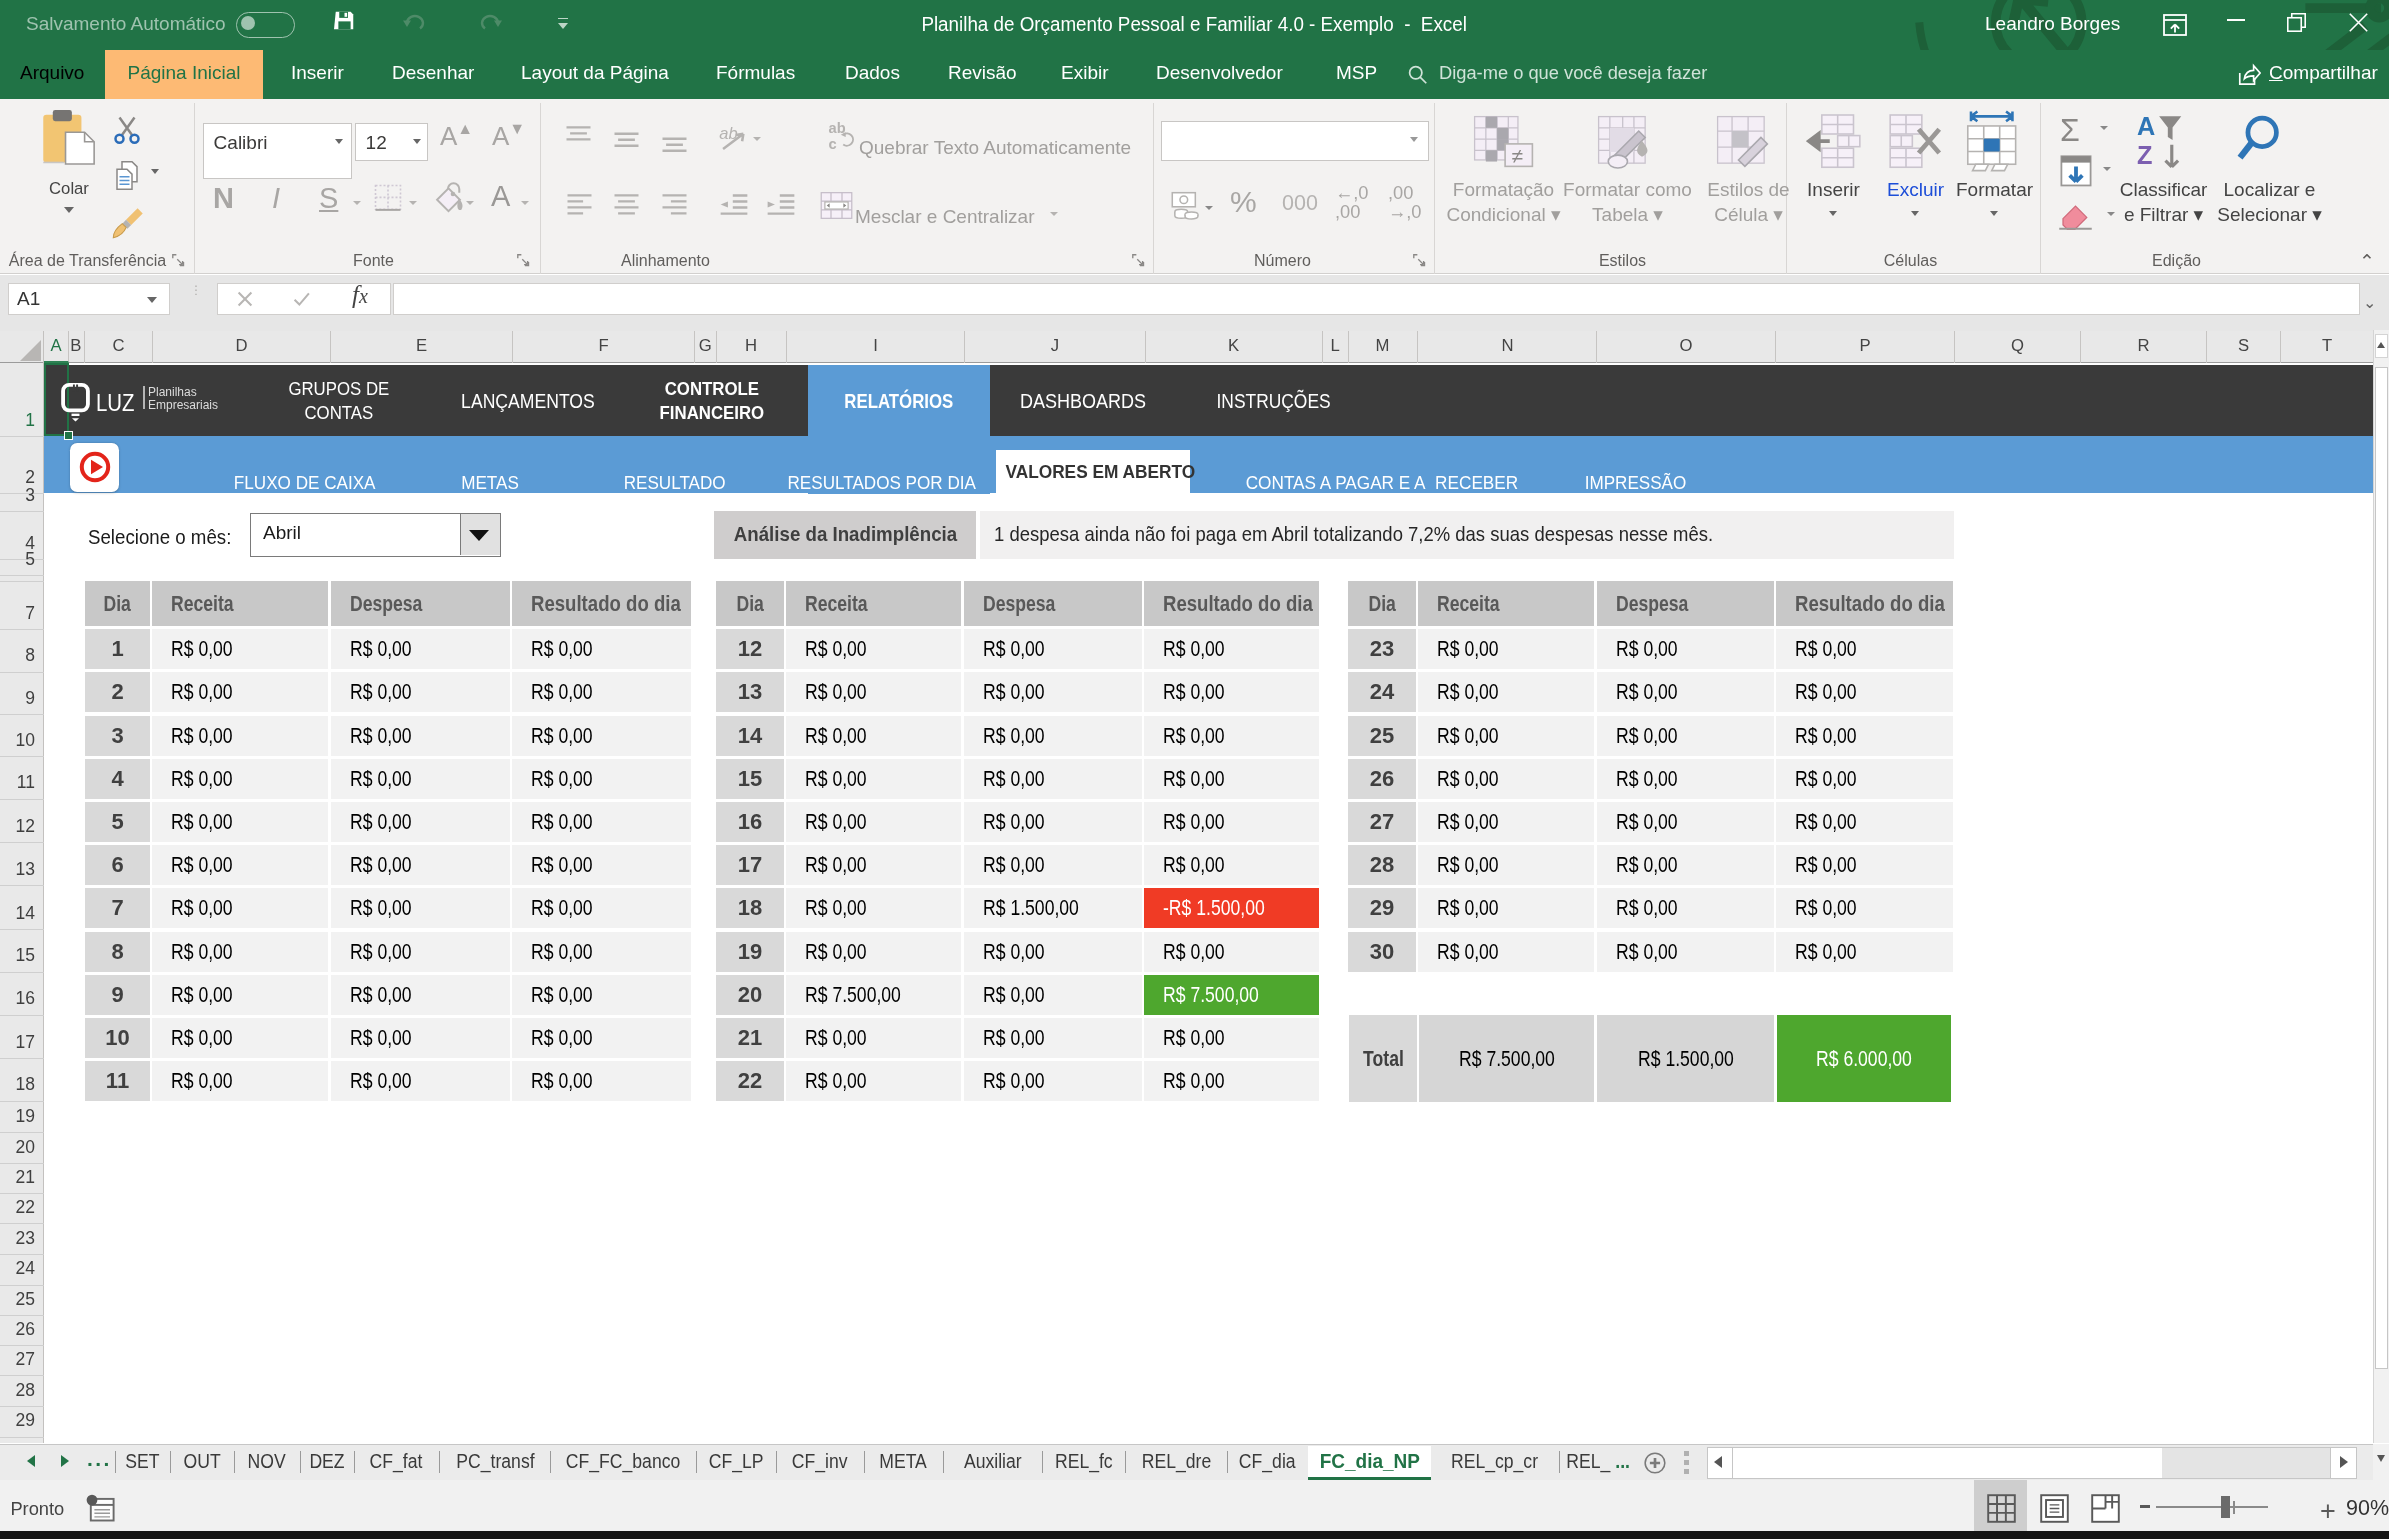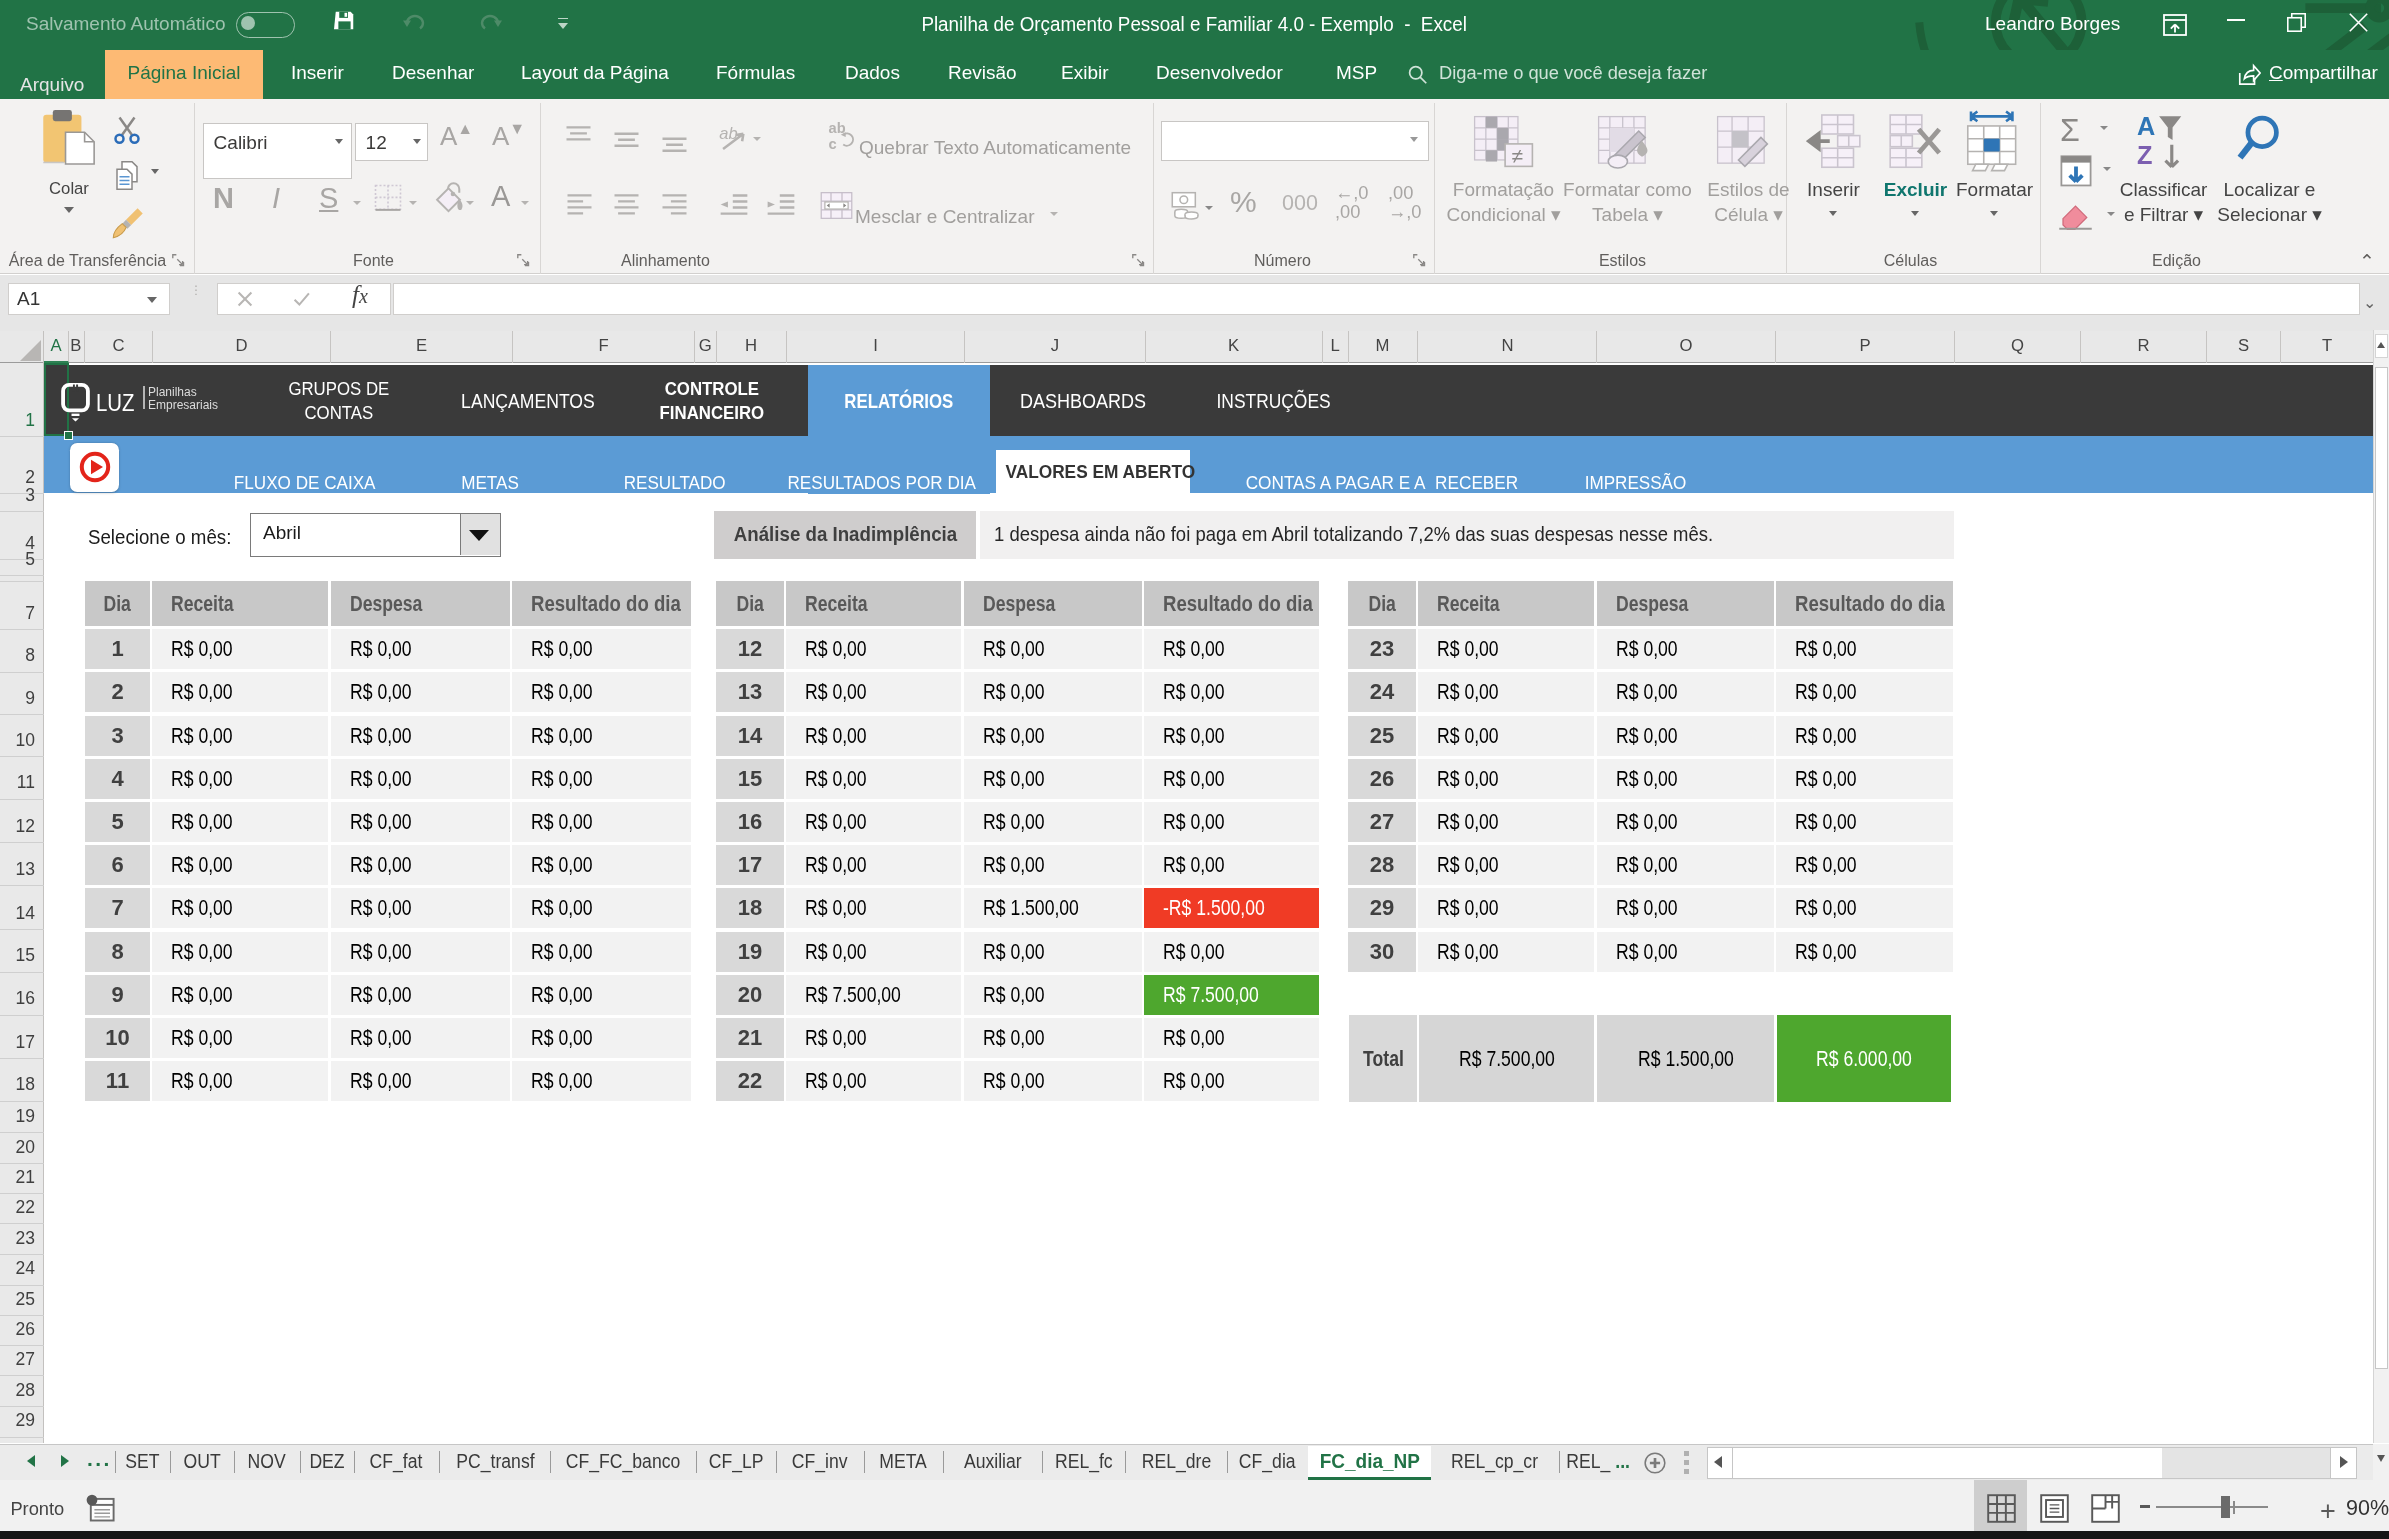--- a/index.html
+++ b/index.html
@@ -86,21 +86,21 @@
         <path d="M6 6 v-5 h17 v17 h-5"></path>
       </g>
     </svg>
   <svg class="abs" style="left:2349px;top:12.7px" width="19" height="19" viewBox="0 0 24 24">
       <g stroke="#fff" stroke-width="2">
         <path d="M1 1 L23 23 M23 1 L1 23"></path>
       </g>
     </svg>
 </div>
 <div class="abs" id="tabrow">
-  <div class="abs" style="left:20px;top:12px;width:64px;height:49px;line-height:46px;color:#e5e5e5;font-size:19px;">Arquivo</div>
+  <div class="abs" style="left:20px;top:0;width:64px;height:49px;line-height:46px;color:#000000;font-size:19px;">Arquivo</div>
   <div class="abs" style="left:105px;top:0;width:158px;height:49px;background:#fdba74;color:#217346;font-size:19px;text-align:center;line-height:46px;">Página Inicial</div>
   <div class="abs" style="left:291px;top:0;width:50px;line-height:46px;color:#fff;font-size:19px;">Inserir</div>
   <div class="abs" style="left:392px;top:0;width:79px;line-height:46px;color:#fff;font-size:19px;">Desenhar</div>
   <div class="abs" style="left:521px;top:0;width:151px;line-height:46px;color:#fff;font-size:19px;">Layout da Página</div>
   <div class="abs" style="left:716px;top:0;width:80px;line-height:46px;color:#fff;font-size:19px;">Fórmulas</div>
   <div class="abs" style="left:845px;top:0;width:56px;line-height:46px;color:#fff;font-size:19px;">Dados</div>
   <div class="abs" style="left:948px;top:0;width:72px;line-height:46px;color:#fff;font-size:19px;">Revisão</div>
   <div class="abs" style="left:1061px;top:0;width:56px;line-height:46px;color:#fff;font-size:19px;">Exibir</div>
   <div class="abs" style="left:1156px;top:0;width:131px;line-height:46px;color:#fff;font-size:19px;">Desenvolvedor</div>
   <div class="abs" style="left:1336px;top:0;width:40px;line-height:46px;color:#fff;font-size:19px;">MSP</div>
@@ -370,21 +370,21 @@
     <g fill="#f6f0f8" stroke="#cac4ce" stroke-width="1">
         <rect x="2" y="1" width="20" height="12"></rect>
         <path d="M12 1 v12 M2 7 h20"></path>
         <rect x="2" y="22" width="20" height="12"></rect>
         <path d="M12 22 v12 M2 28 h20"></path>
         <rect x="2" y="14" width="14" height="7"></rect>
         <path d="M9 14 v7"></path>
       </g>
     <path d="M20 10 L33 25 M33 10 L20 25" stroke="#9a9896" stroke-width="3" fill="none"></path>
   </svg>
-  <div class="abs" style="left:1836px;top:80px;width:159px;text-align:center;font-size:19px;color:#0f766e;font-weight:bold;">Excluir</div>
+  <div class="abs" style="left:1836px;top:80px;width:159px;text-align:center;font-size:19px;color:#1d4ed8;">Excluir</div>
   <div class="abs" style="left:1911px;top:112px;width:0;height:0;border-left:4.8px solid transparent;border-right:4.8px solid transparent;border-top:5.6px solid #666;"></div>
   <svg class="abs" style="left:1966px;top:11px" width="61" height="67" viewBox="0 0 38 42">
     <path d="M3 4 h26 M3 4 l4 -3 M3 4 l4 3 M29 4 l-4 -3 M29 4 l-4 3 M3 1 v6 M29 1 v6" stroke="#2e75b6" stroke-width="1.6" fill="none"></path>
     <g fill="#fff" stroke="#b5b3b1" stroke-width="1">
         <rect x="1" y="10" width="30" height="24"></rect>
         <path d="M1 18 h30 M1 26 h30 M11 10 v24 M21 10 v24"></path>
       </g>
     <rect x="11" y="18" width="10" height="8" fill="#2e75b6"></rect>
     <path d="M6 34 h8 l-2 4 h-8z M18 34 h8 l-2 4 h-8z" fill="#fff" stroke="#b5b3b1"></path>
   </svg>

